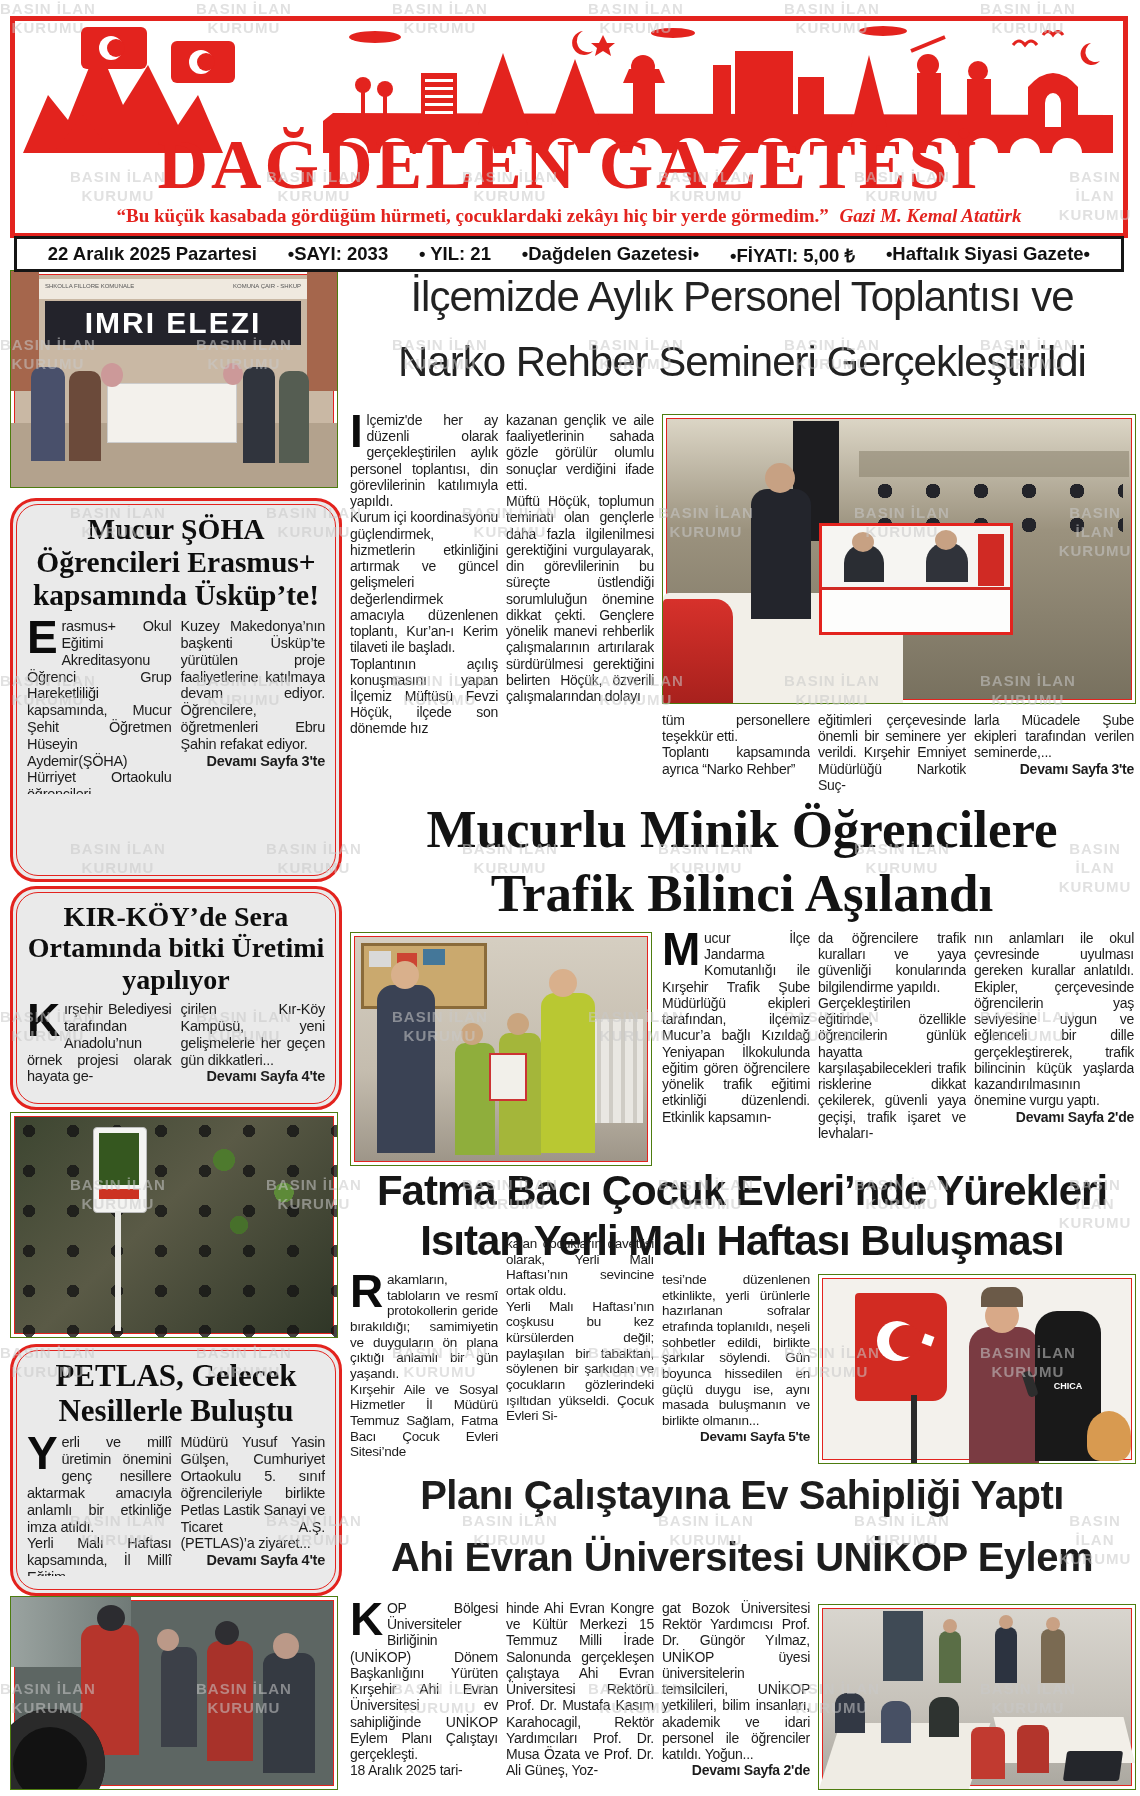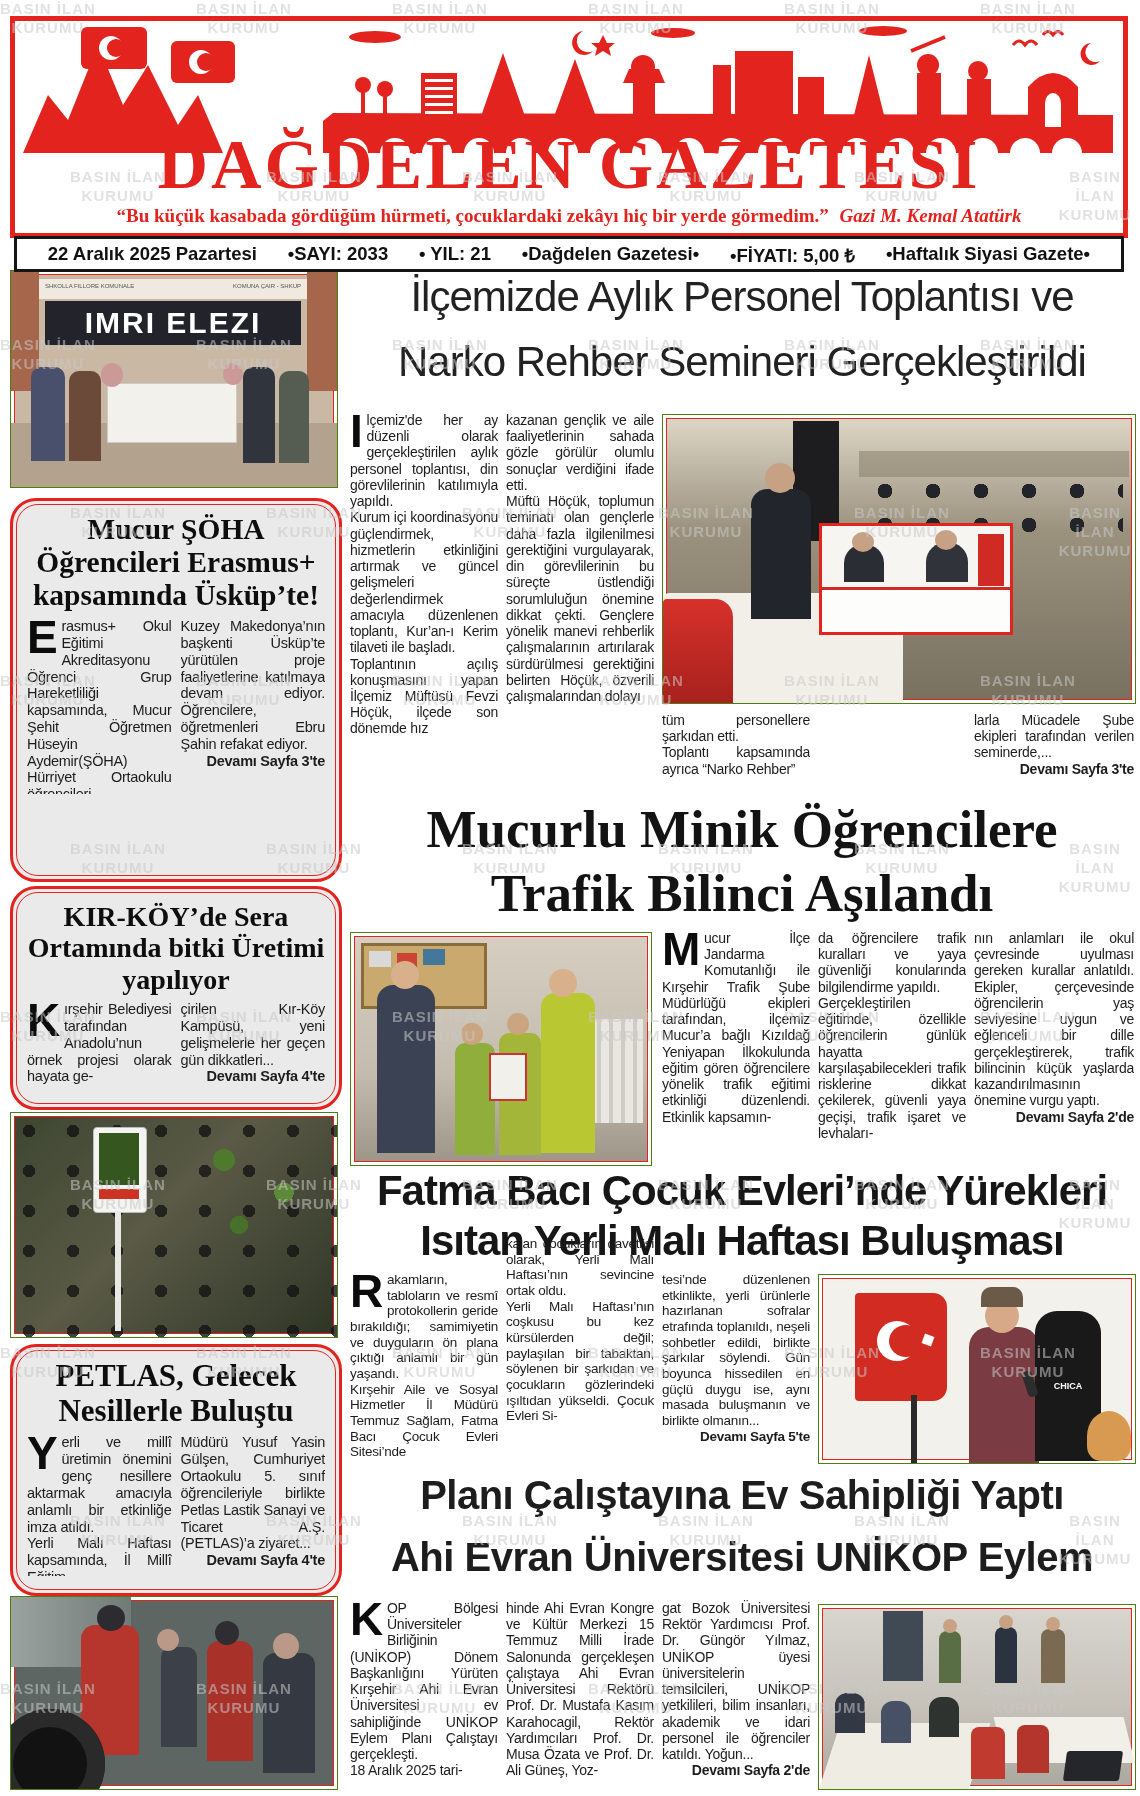--- a/index.html
+++ b/index.html
@@ -250,22 +250,23 @@
     <div class="ph" style="left:156px;top:108px;width:188px;height:106px;background:#f6f5f2;border:3px solid #e3231e;">
       <div class="ph" style="left:22px;top:18px;width:40px;height:38px;background:#2a2d33;border-radius:50% 50% 0 0;"></div>
       <div class="ph" style="left:30px;top:6px;width:22px;height:20px;background:#c7a183;border-radius:50%;"></div>
       <div class="ph" style="left:104px;top:16px;width:42px;height:40px;background:#30333a;border-radius:50% 50% 0 0;"></div>
       <div class="ph" style="left:113px;top:4px;width:22px;height:20px;background:#c7a183;border-radius:50%;"></div>
       <div class="ph" style="left:0;bottom:0;width:100%;height:42px;background:#fdfdfc;border-top:3px solid #d02a24;"></div>
       <div class="ph" style="right:6px;top:8px;width:26px;height:52px;background:#d02a24;"></div>
     </div>
   </div>
 
-  <div class="col cols-md abs" style="left:662px;top:712px;width:148px;height:90px;"><span>tüm personellere şarkıdan etti.
+  <div class="col cols-md abs" style="left:662px;top:712px;width:148px;height:90px;"><span>tüm personellere teşekkür etti.
 Toplantı kapsamında ayrıca “Narko Rehber”</span></div>
+  <div class="col cols-md abs" style="left:818px;top:712px;width:148px;height:90px;"><span>eğitimleri çerçevesinde önemli bir seminere yer verildi. Kırşehir Emniyet Müdürlüğü Narkotik Suç-</span></div>
   <div class="col cols-md abs" style="left:974px;top:712px;width:160px;height:90px;"><span>larla Mücadele Şube ekipleri tarafından verilen seminerde,...</span>
     <div class="more">Devamı Sayfa 3'te</div></div>
 
   <div id="h2" class="hl abs">
     <div>Mucurlu Minik Öğrencilere</div>
     <div>Trafik Bilinci Aşılandı</div>
   </div>
 
   <div class="abs photo" style="left:350px;top:932px;width:300px;height:232px;
        background:linear-gradient(180deg,#d6cfc2 0%,#c4bcae 60%,#9c9487 100%);">

